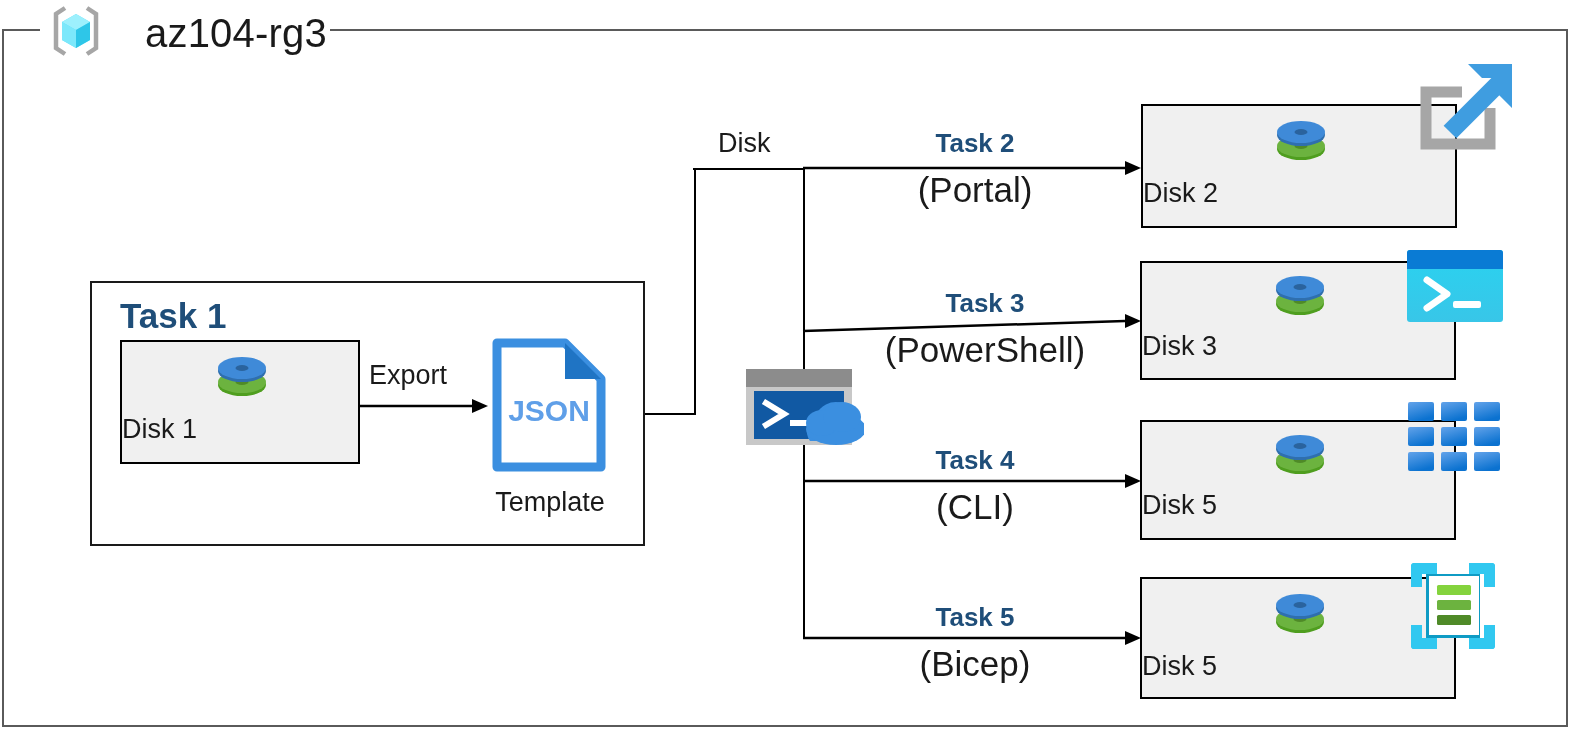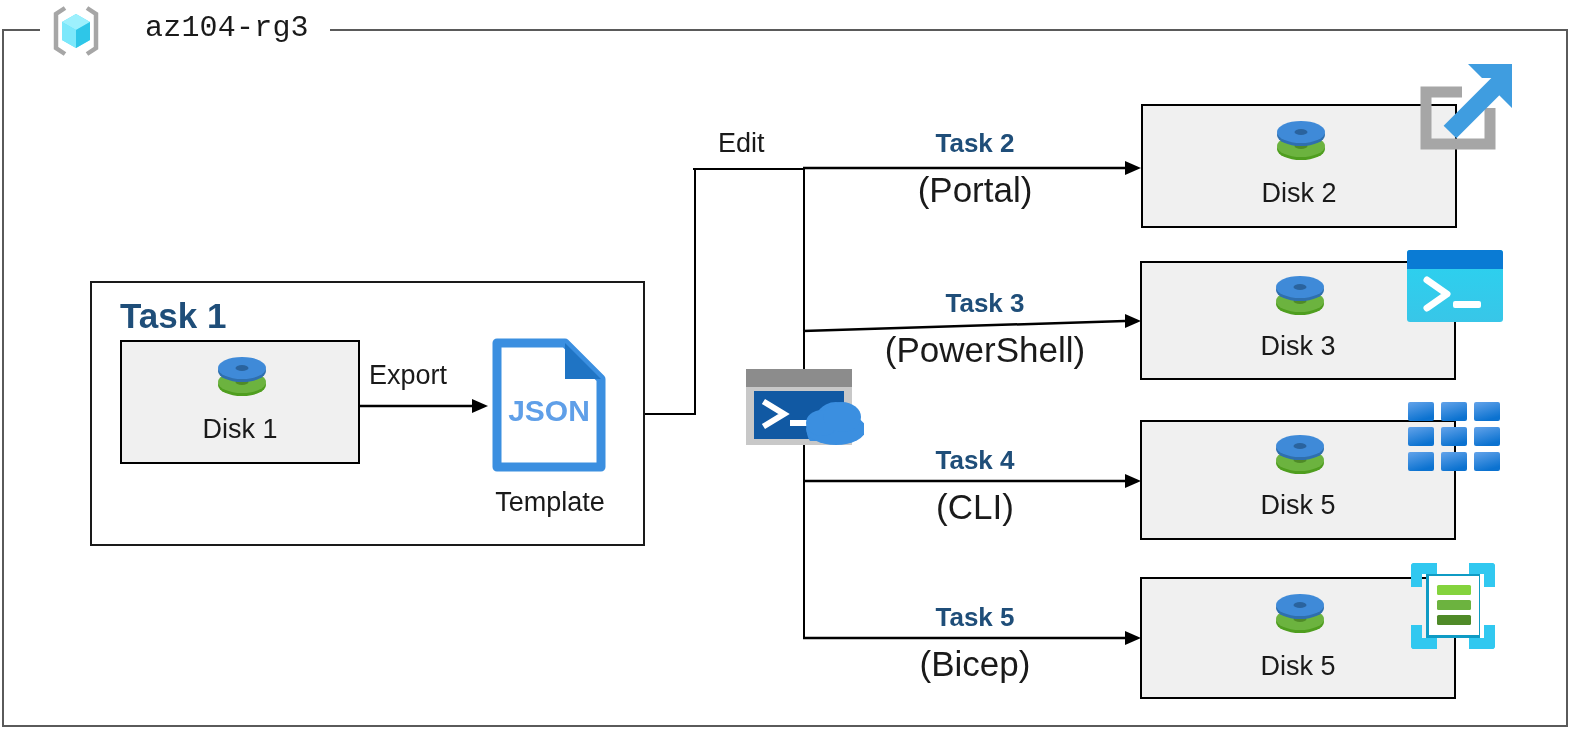--- a/index.html
+++ b/index.html
@@ -32,25 +32,24 @@
     background:#ffffff;
   }
   .rg-icon{
     position:absolute;
     left:48px; top:4px;
     width:56px; height:54px;
   }
   .rg-title{
     position:absolute;
     left:145px; top:11px;
-    font-size:30px;
+    font-size:40px;
     color:#1a1a1a;
     letter-spacing:0.2px;
     white-space:nowrap;
-    font-family:Liberation Mono, monospace;
   }
 
   
   .task1-box{
     position:absolute;
     left:90px; top:281px;
     width:555px; height:265px;
     border:2px solid #1a1a1a;
     box-sizing:border-box;
     background:#ffffff;
@@ -67,21 +66,21 @@
   
   .disk-box{
     position:absolute;
     background:#f0f0f0;
     border:2px solid #000000;
     box-sizing:border-box;
   }
   .disk-caption{
     position:absolute;
     left:0; right:0;
-    text-align:center;
+    text-align:left;
     font-size:27px;
     color:#1a1a1a;
     white-space:nowrap;
   }
 
   
   .disk-glyph{position:absolute;width:56px;height:54px;}
 
   
   .line-h{position:absolute;height:0;border-top:2px solid #000000;}
@@ -181,21 +180,21 @@
       <text x="60" y="86" text-anchor="middle" font-family="Liberation Sans, sans-serif" font-size="30" font-weight="bold" fill="#5f9fe8">JSON</text>
     </svg>
   </div>
   <div class="template-caption">Template</div>
 
   <div class="line-h" style="left:645px;top:413px;width:51px;"></div>
 
   <div class="line-v" style="left:694px;top:168px;height:247px;"></div>
 
   <div class="line-h" style="left:693px;top:168px;width:112px;"></div>
-  <div class="plain-label" style="left:718px;top:128px;">Edit</div>
+  <div class="plain-label" style="left:718px;top:128px;">Disk</div>
 
   <div class="line-v" style="left:803px;top:168px;height:471px;"></div>
 
   <div class="tool-icon" style="left:744px;top:367px;width:120px;height:80px;">
     <svg viewBox="0 0 120 80" width="120" height="80">
       <rect x="2" y="2" width="106" height="76" fill="#c8c8c8"></rect>
       <rect x="2" y="2" width="106" height="18" fill="#8c8c8c"></rect>
       <rect x="10" y="24" width="90" height="48" fill="#1159a3"></rect>
       <path d="M22 36 L40 47 L22 58" fill="none" stroke="#ffffff" stroke-width="6" stroke-linecap="square"></path>
       <rect x="46" y="53" width="24" height="6" fill="#ffffff"></rect>

